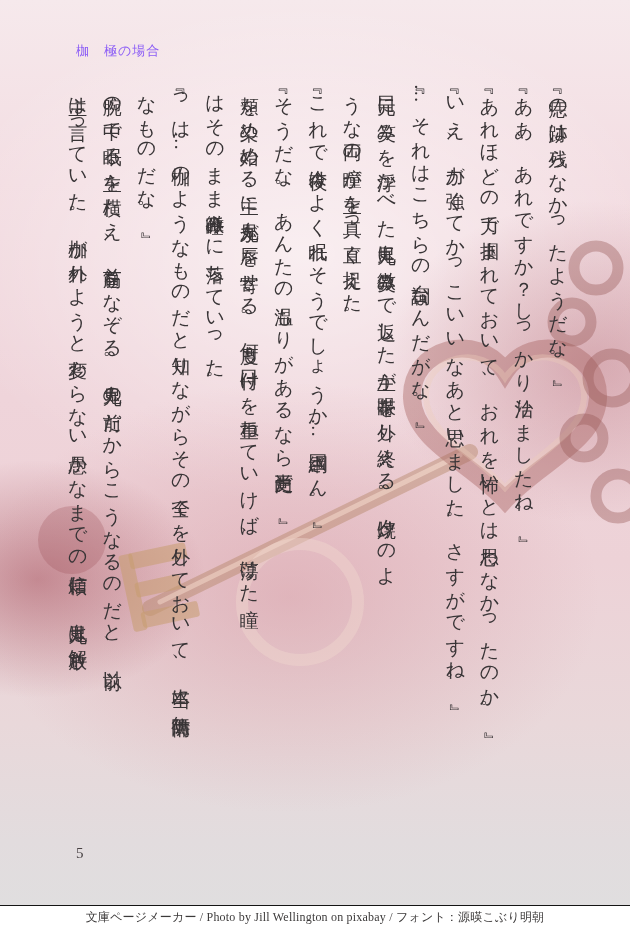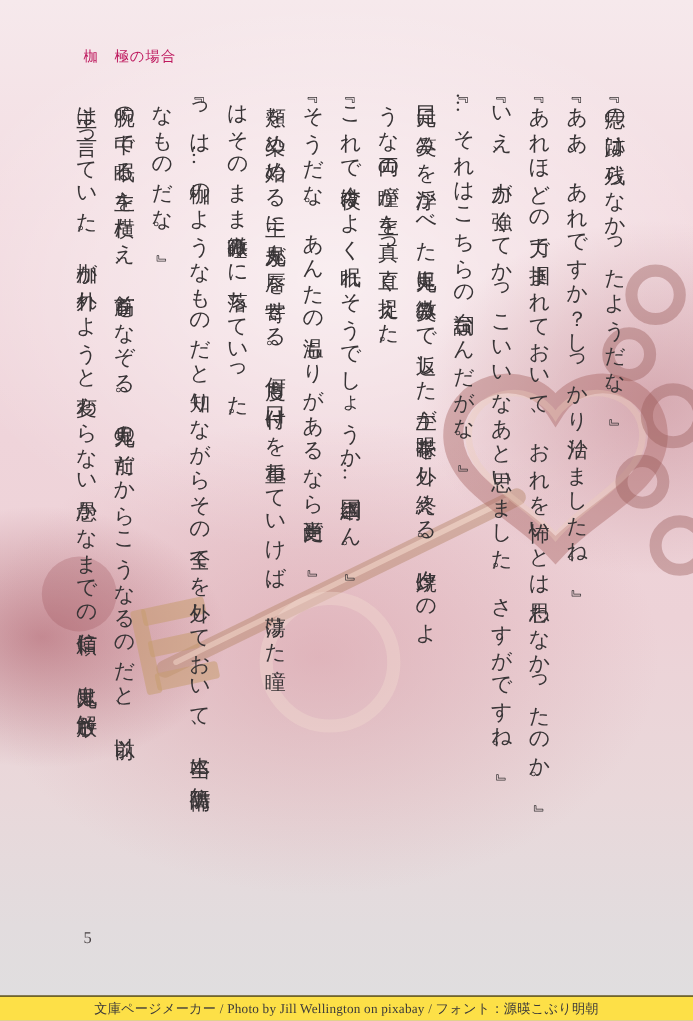--- a/index.html
+++ b/index.html
@@ -18,21 +18,21 @@
       radial-gradient(ellipse 240px 170px at 6% 64%, rgba(158,70,82,0.50), rgba(158,70,82,0) 70%),
       radial-gradient(ellipse 300px 230px at 94% 40%, rgba(172,96,106,0.38), rgba(172,96,106,0) 70%),
       radial-gradient(ellipse 430px 300px at 46% 66%, rgba(206,138,148,0.42), rgba(206,138,148,0) 72%),
       radial-gradient(ellipse 520px 360px at 48% 28%, rgba(255,255,255,0.55), rgba(255,255,255,0) 70%),
       linear-gradient(180deg,#f6e9ec 0%,#f3dde2 20%,#efd4da 44%,#edd2d7 62%,#e9d8da 80%,#e2dcde 93%,#e0dedf 100%);
   }
   .photo svg{position:absolute;left:0;top:0;}
   
   .header{
     position:absolute;left:76px;top:42px;
-    font-size:13px;letter-spacing:1px;color:#be185d;
+    font-size:13px;letter-spacing:1px;color:#8b5cf6;
   }
   
   .text{
     position:absolute;top:82px;right:55px;
     height:806px;
     writing-mode:vertical-rl;
     text-orientation:mixed;
     font-size:19px;
     line-height:34.3px;
     letter-spacing:1.8px;
@@ -41,21 +41,21 @@
   }
   .text p{margin:0;padding:0;}
   
   .page-number{
     position:absolute;left:76px;top:845px;
     font-size:15px;color:#474143;
   }
   
   .footer{
     position:absolute;left:0;bottom:0;width:630px;height:22px;
-    background:#fde047;
+    background:#ffffff;
     border-top:1px solid #141414;
     display:flex;align-items:center;justify-content:center;
     font-size:12px;color:#3c3a3a;letter-spacing:0.2px;
   }
 </style>
 </head>
 <body>
 
 <div class="page">
 

